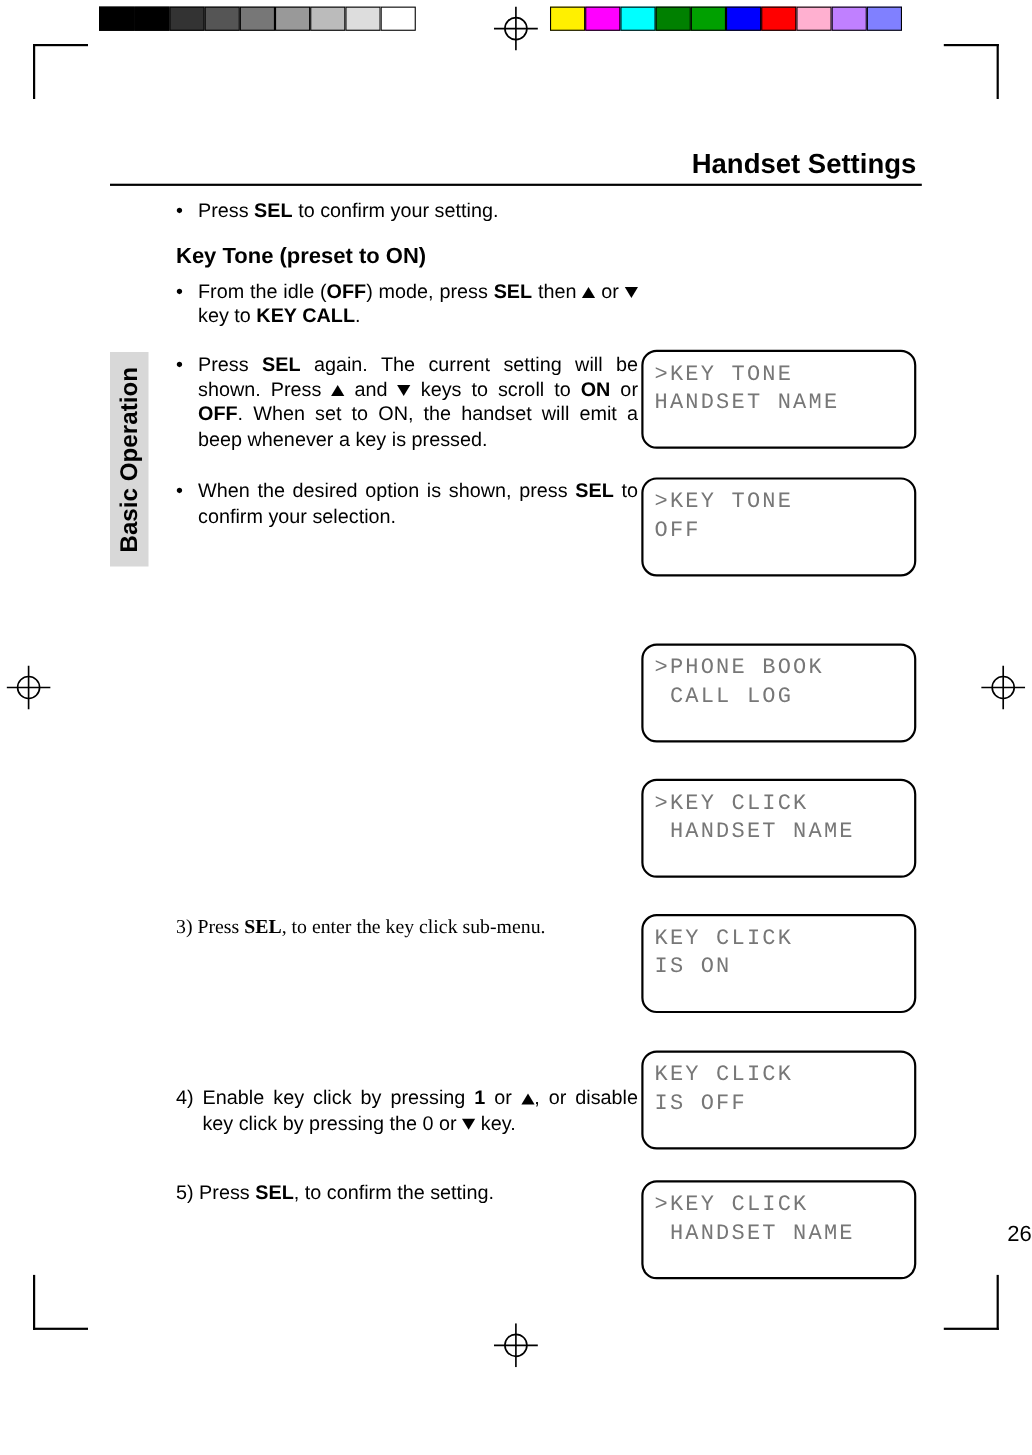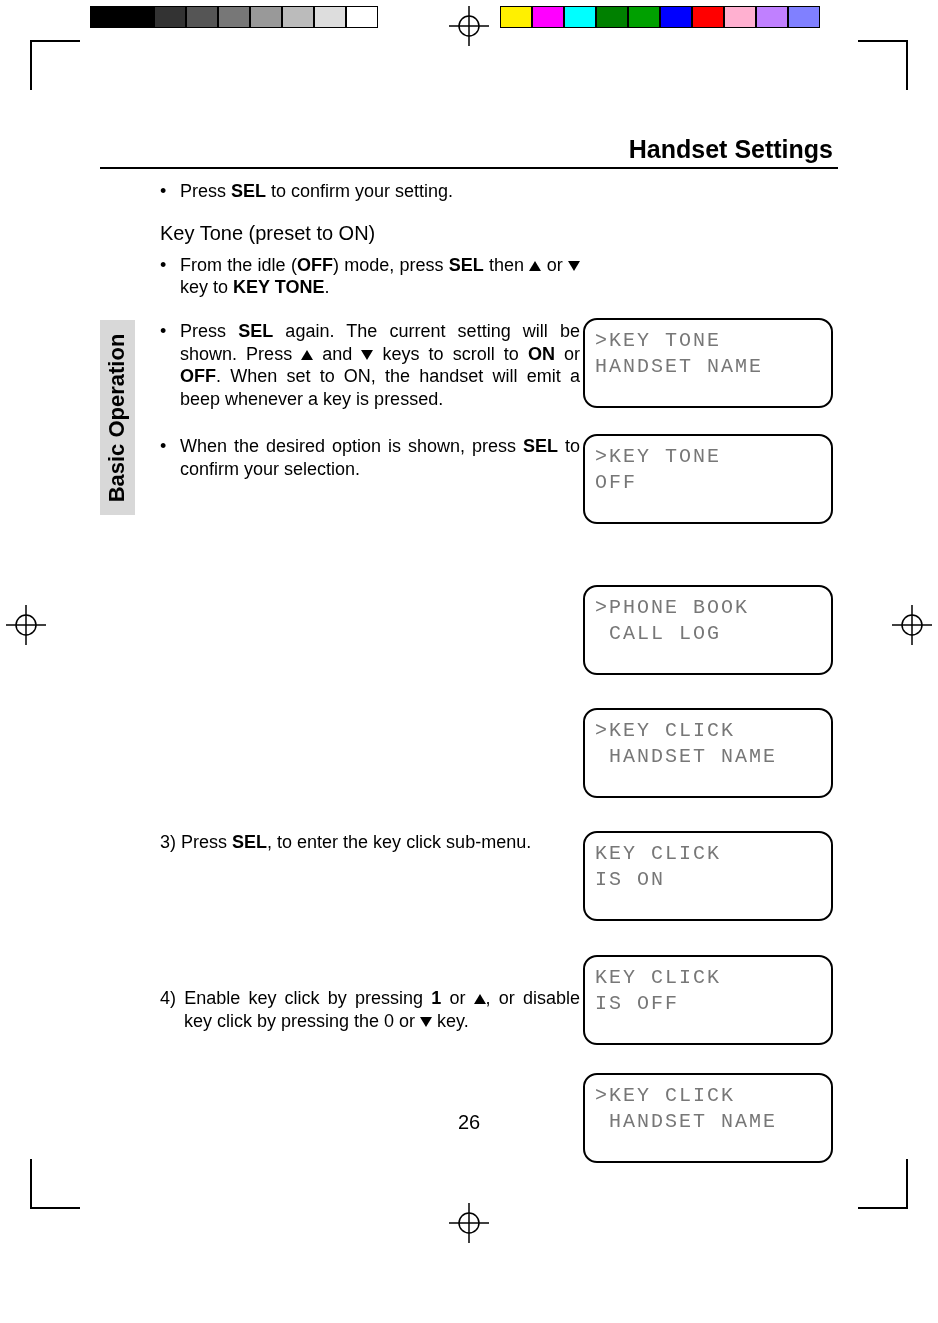--- a/index.html
+++ b/index.html
@@ -94,21 +94,21 @@
     line-height: 1.25;
   }
   .text-col .bullet {
     display: flex;
     margin-bottom: 14px;
   }
   .text-col .bullet .dot { width: 20px; }
   .text-col .bullet .content { flex: 1; text-align: justify; }
   .text-col h3 {
     font-size: 20px;
-    font-weight: normal;
+    font-weight: bold;
     margin: 18px 0 8px 0;
   }
   .text-col .para { text-align: justify; margin-bottom: 6px; }
   .text-col .step { margin-bottom: 6px; text-align: justify; }
   .text-col .step .hang { display:block; padding-left: 24px; text-indent:-24px; }
   .tri {
     display: inline-block;
     width: 0; height: 0;
     vertical-align: middle;
   }
@@ -129,21 +129,21 @@
     line-height: 1.3;
     letter-spacing: 2px;
     color: #777;
     font-family: "Courier New", monospace;
     white-space: pre;
   }
   .page-num {
     position: absolute;
     bottom: 115px;
     left: 0; right: 0;
-    text-align: center;
+    text-align: right;
     font-size: 20px;
   }
 </style>
 </head>
 <body>
 
 <div class="page">
 
   <div class="color-bar left">
       <div class="swatch" style="background: rgb(0, 0, 0);"></div>
@@ -212,50 +212,53 @@
 
   <div class="text-col" style="top:180px;">
     <div class="bullet">
       <div class="dot">•</div>
       <div class="content">Press <b>SEL</b> to confirm your setting.</div>
     </div>
 
     <h3>Key Tone (preset to ON)</h3>
     <div class="bullet">
       <div class="dot">•</div>
-      <div class="content">From the idle (<b>OFF</b>) mode, press <b>SEL</b> then <span class="tri up"></span> or <span class="tri down"></span> key to <b>KEY TONE</b>.</div>
+      <div class="content">From the idle (<b>OFF</b>) mode, press <b>SEL</b> then <span class="tri up"></span> or <span class="tri down"></span> key to <b>KEY CALL</b>.</div>
     </div>
   </div>
 
   <div class="text-col" style="top:320px;">
     <div class="bullet">
       <div class="dot">•</div>
       <div class="content"> Press <b>SEL</b> again.  The current setting will be shown.  Press <span class="tri up"></span> and <span class="tri down"></span> keys to scroll to <b>ON</b> or <b>OFF</b>.  When set to ON, the handset will emit a beep whenever a key is pressed.</div>
     </div>
   </div>
 
   <div class="text-col" style="top:435px;">
     <div class="bullet">
       <div class="dot">•</div>
       <div class="content">When the desired option is shown, press <b>SEL</b> to confirm your selection.</div>
     </div>
   </div>
 
 
 
-  <div class="text-col" style="top:831px;">
+  <div class="text-col" style="top:831px;font-family:Liberation Serif, serif;">
     <div class="step"><span>3) Press <b>SEL</b>, to enter the key click sub-menu.</span></div>
   </div>
 
   <div class="text-col" style="top:987px;">
     <div class="step">
         <span class="hang">4) Enable key click by pressing <b>1</b> or <span class="tri up"></span>, or disable key click by pressing the 0 or <span class="tri down"></span> key.</span>
       </div>
   </div>
 
+  <div class="text-col" style="top:1073px;">
+    <div class="step"><span>5) Press <b>SEL</b>, to confirm the setting.</span></div>
+  </div>
 
   <div class="lcd" style="top:318px;">&gt;KEY TONE
 HANDSET NAME</div>
   <div class="lcd" style="top:434px;">&gt;KEY TONE
 OFF</div>
   <div class="lcd" style="top:585px;">&gt;PHONE BOOK
  CALL LOG</div>
   <div class="lcd" style="top:708px;">&gt;KEY CLICK
  HANDSET NAME</div>
   <div class="lcd" style="top:831px;">KEY CLICK

